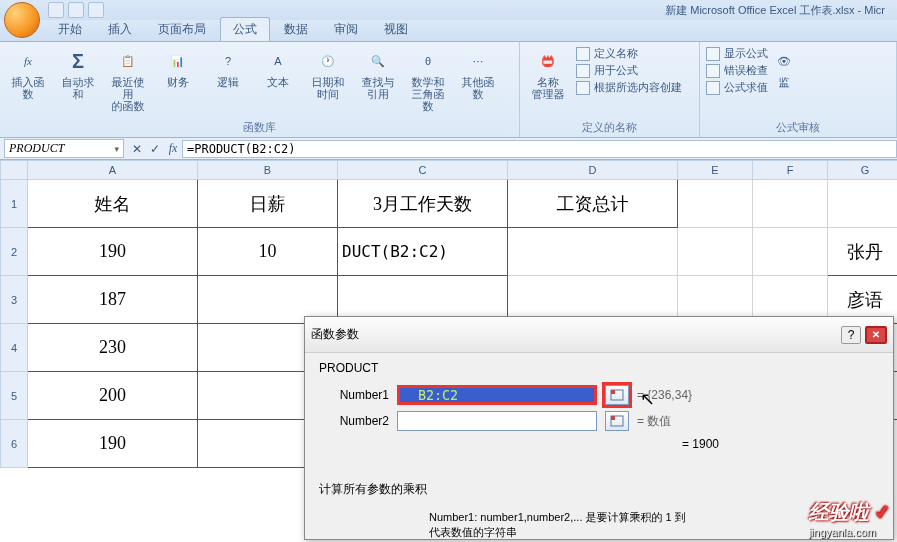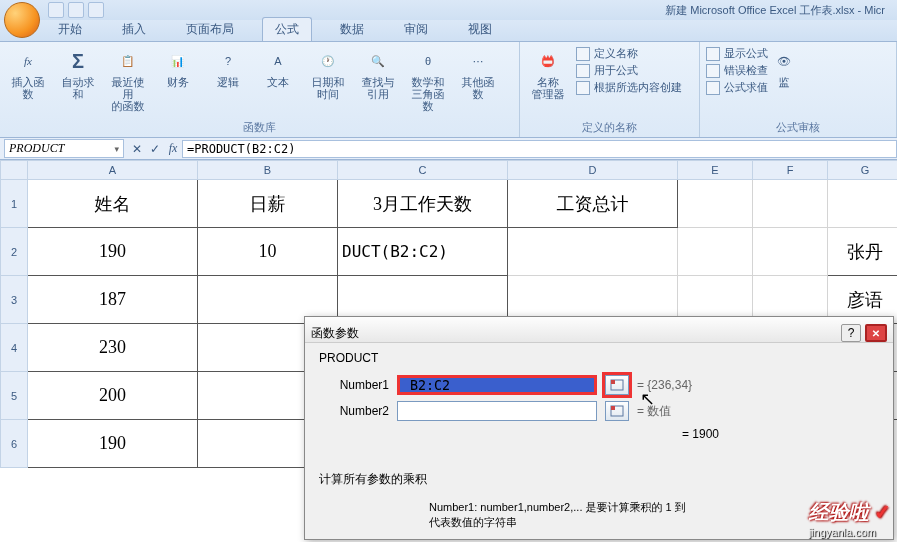--- a/index.html
+++ b/index.html
@@ -4,21 +4,21 @@
 <style>
 * { margin: 0; padding: 0; box-sizing: border-box; font-family: "Microsoft YaHei", Arial, sans-serif; }
 body { background: #fff; width: 897px; height: 542px; overflow: hidden; position: relative; }
 
 .titlebar { height: 20px; background: linear-gradient(#dbe8f7,#cfe0f3); display: flex; align-items: center; padding: 0 4px; font-size: 11px; color: #3b5a82; }
 .titlebar .qat { display: flex; gap: 4px; align-items: center; }
 .office-btn { width: 36px; height: 36px; border-radius: 50%; background: radial-gradient(circle at 30% 30%, #ffd27a, #f79421 60%, #d45b17); position: absolute; top: 2px; left: 4px; border: 1px solid #b46a1e; z-index: 10; }
 .qat-icon { width: 16px; height: 16px; background: #e6eef9; border: 1px solid #a8c0de; border-radius: 2px; display:inline-block; }
 .title-text { margin-left: auto; margin-right: 8px; }
 
-.tabs { height: 22px; background: linear-gradient(#dbe8f7,#cfe0f3); display: flex; align-items: flex-end; padding-left: 46px; gap: 16px; font-size: 12px; border-bottom: 1px solid #9db6d6; }
+.tabs { height: 22px; background: linear-gradient(#dbe8f7,#cfe0f3); display: flex; align-items: flex-end; padding-left: 46px; gap: 2px; font-size: 12px; border-bottom: 1px solid #9db6d6; }
 .tab { padding: 3px 12px; color: #3b5a82; cursor: pointer; }
 .tab.active { background: #e6eef9; border: 1px solid #9db6d6; border-bottom: none; border-radius: 3px 3px 0 0; }
 
 .ribbon { height: 96px; background: linear-gradient(#eaf2fb,#dce9f7); border-bottom: 1px solid #9db6d6; display: flex; font-size: 11px; color: #3b5a82; }
 .ribbon-group { border-right: 1px solid #b8cce2; padding: 4px 6px 2px; display: flex; flex-direction: column; }
 .group-body { display: flex; gap: 6px; flex: 1; align-items: flex-start; }
 .group-label { text-align: center; font-size: 11px; color: #5a77a0; padding-top: 2px; }
 .big-btn { display: flex; flex-direction: column; align-items: center; width: 44px; gap: 2px; padding: 2px; cursor: pointer; }
 .big-btn .icn { width: 26px; height: 26px; display: flex; align-items: center; justify-content: center; }
 .big-btn .lbl { text-align: center; line-height: 12px; font-size: 11px; }
@@ -39,30 +39,30 @@
 .corner { width: 28px; height: 20px; }
 .col-h { height: 20px; border-left: none; }
 .row-h { width: 28px; border-top: none; }
 .grid { display: grid; }
 .cell { border-right: 1px solid #555; border-bottom: 1px solid #555; display: flex; align-items: center; justify-content: center; font-size: 18px; font-family: "SimSun", serif; background: #fff; }
 .cell.light { border-right: 1px solid #d4d4d4; border-bottom: 1px solid #d4d4d4; }
 .cell.header-cell { font-weight: normal; }
 .cell.formula-show { font-family: monospace; font-size: 16px; justify-content: flex-start; padding-left: 4px; }
 
 .dialog { position: absolute; left: 304px; top: 316px; width: 590px; height: 224px; background: #f0f0f0; border: 1px solid #888; box-shadow: 2px 2px 8px rgba(0,0,0,0.3); font-size: 12px; }
-.dlg-title { height: 26px; background: linear-gradient(#fdfdfd,#e8e8e8); border-bottom: 1px solid #ccc; display: flex; align-items: flex-end; padding: 0 6px; }
+.dlg-title { height: 36px; background: linear-gradient(#fdfdfd,#e8e8e8); border-bottom: 1px solid #ccc; display: flex; align-items: center; padding: 0 6px; }
 .dlg-title .ttl { flex: 1; font-size: 12px; }
 .dlg-close { width: 22px; height: 18px; background: #d44; border: 2px solid #a22; color: #fff; display: flex; align-items: center; justify-content: center; font-size: 10px; font-weight: bold; cursor: pointer; border-radius: 2px; }
 .dlg-help { width: 20px; height: 18px; border: 1px solid #999; background: #eee; display: flex; align-items: center; justify-content: center; margin-right: 4px; cursor: pointer; border-radius: 2px; }
 .dlg-body { padding: 8px 14px; }
 .dlg-fn { font-size: 12px; margin-bottom: 10px; }
 .arg-row { display: flex; align-items: center; gap: 8px; margin-bottom: 6px; }
 .arg-label { width: 70px; text-align: right; }
 .arg-input { width: 200px; height: 20px; border: 1px solid #7a9ac0; background: #fff; padding: 0 4px; font-family: monospace; }
-.arg-input.hl { border: 3px solid #e33; padding: 0 10px; background:#3a5fcd; color:#000000; }
+.arg-input.hl { border: 3px solid #e33; padding: 0 18px; background:#3a5fcd; color:#bef264; }
 .ref-btn { width: 24px; height: 20px; border: 1px solid #7a9ac0; background: linear-gradient(#fefefe,#e0e8f0); cursor: pointer; display:flex; align-items:center; justify-content:center; position: relative; }
 .ref-btn.hl { outline: 3px solid #e33; }
 .arg-val { color: #666; }
 .arrow-cursor { position: absolute; left: 640px; top: 388px; font-size: 18px; color: #000; z-index: 30; pointer-events: none; }
 .dlg-desc { margin-top: 30px; font-size: 12px; }
 .dlg-result { text-align: right; padding-right: 160px; margin-top: 4px; }
 .dlg-hint { margin-top: 12px; font-size: 11px; padding-left: 110px; }
 
 .watermark { position: absolute; right: 6px; bottom: 4px; font-size: 20px; color: #fff; font-style: italic; font-weight: bold; text-shadow: 1px 1px 2px #a00, -1px -1px 2px #a00; z-index: 50; pointer-events:none; }
 .watermark .check { color: #e33; font-style: normal; }

